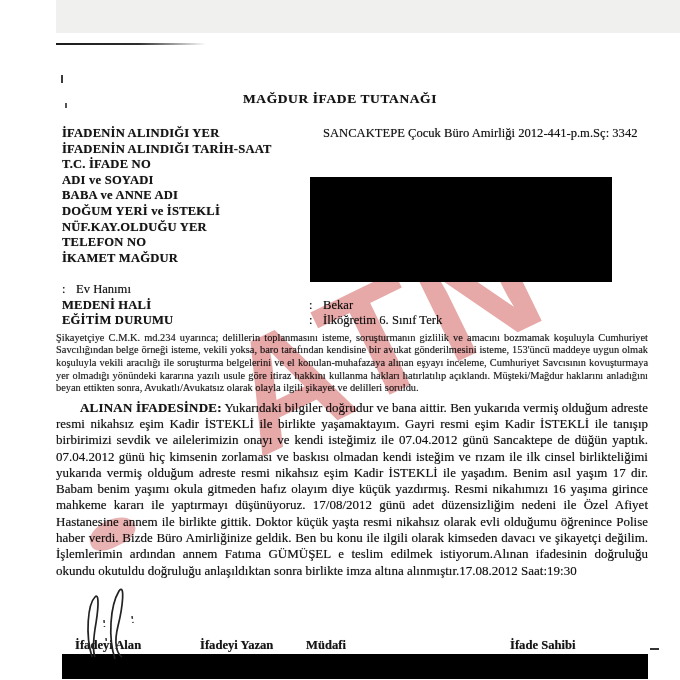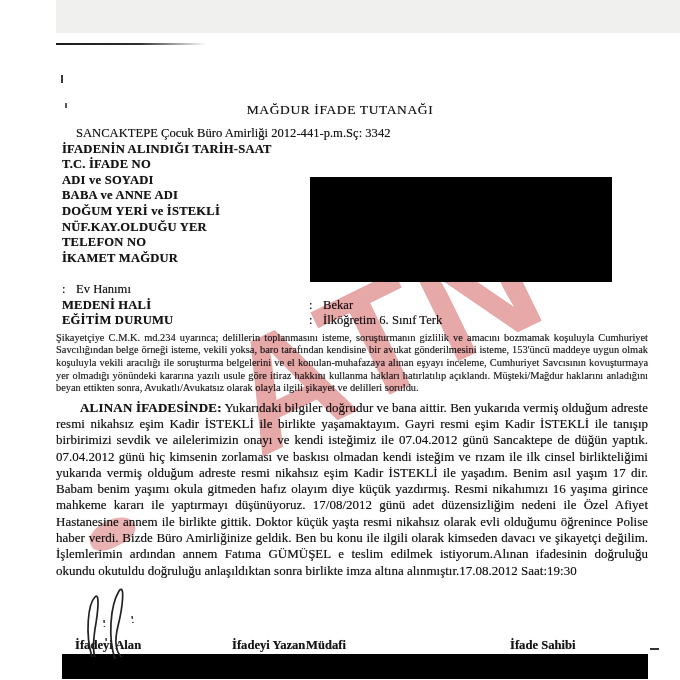--- a/index.html
+++ b/index.html
@@ -6,22 +6,22 @@
   .page{position:relative;width:680px;height:680px;background:#ffffff;overflow:hidden;
         font-family:"Liberation Serif", serif;color:#151515;}
   .scan-text{text-shadow:0 0 0.7px rgba(20,20,20,0.55);}
   .topbar{position:absolute;left:56px;top:0;right:0;height:33px;background:#f0f0ef;}
   .scanline{position:absolute;left:56px;top:43px;width:150px;height:2px;
             background:linear-gradient(to right,#1c1c1c 0%,#2e2e2e 55%,rgba(0,0,0,0) 100%);}
   .mark1{position:absolute;left:61px;top:75px;width:2px;height:8px;background:#3a3a3a;}
   .mark2{position:absolute;left:65px;top:103px;width:2px;height:5px;background:#555;}
   .mark3{position:absolute;left:650px;top:648px;width:9px;height:2px;background:#333;}
 
-  .title{position:absolute;left:0;top:102px;width:100%;text-align:center;
-         font-weight:normal;font-size:13.5px;letter-spacing:0.6px;}
+  .title{position:absolute;left:0;top:91px;width:100%;text-align:center;
+         font-weight:bold;font-size:13.5px;letter-spacing:0.6px;}
 
   .textcol{position:absolute;left:56px;top:126px;width:592px;}
   .info{padding-left:6px;}
   .inforow{display:flex;align-items:flex-start;min-height:15.6px;
            font-size:12.6px;line-height:15.6px;}
   .inforow .lbl{width:247px;flex:none;font-weight:bold;letter-spacing:0.2px;}
   .inforow .sep{width:14px;flex:none;text-align:left;}
   .inforow .val{flex:1;font-family:Liberation Serif, serif;}
 
   .rights{margin-top:3px;font-size:10.4px;line-height:12.6px;text-align:justify;
@@ -36,38 +36,39 @@
              font-weight:bold;font-size:158px;line-height:158px;letter-spacing:6px;
              color:rgba(205,73,73,0.48);transform:rotate(-26deg);transform-origin:0 50%;
              mix-blend-mode:multiply;pointer-events:none;z-index:5;}
   .watermark-frag{position:absolute;left:88px;top:520px;width:48px;height:27px;
              background:rgba(205,73,73,0.42);border-radius:50% 50% 40% 40%;
              transform:rotate(-26deg);mix-blend-mode:multiply;pointer-events:none;z-index:5;}
 
   .signature{position:absolute;left:82px;top:586px;z-index:2;}
 
   .footer-label{position:absolute;top:638px;font-weight:bold;font-size:12.6px;}
-  .fl0{left:75px;} .fl1{left:232px;} .fl2{left:306px;} .fl3{left:510px;}
+  .fl0{left:75px;} .fl1{left:200px;} .fl2{left:306px;} .fl3{left:510px;}
 </style>
 </head>
 <body>
 
 <div class="page">
 
   <div class="topbar"></div>
   <div class="scanline"></div>
   <div class="mark1"></div>
   <div class="mark2"></div>
   <div class="mark3"></div>
 
   <div class="title scan-text">MAĞDUR İFADE TUTANAĞI</div>
 
   <div class="textcol">
     <div class="info scan-text">
       <div class="inforow">
+        <span class="lbl">İFADENİN ALINDIĞI YER</span>
         <span class="sep"></span>
         <span class="val">SANCAKTEPE Çocuk Büro Amirliği   2012-441-p.m.Sç: 3342</span>
       </div>
       <div class="inforow">
         <span class="lbl">İFADENİN ALINDIĞI TARİH-SAAT</span>
         <span class="sep"></span>
       </div>
       <div class="inforow">
         <span class="lbl">T.C. İFADE NO</span>
         <span class="sep"></span>

